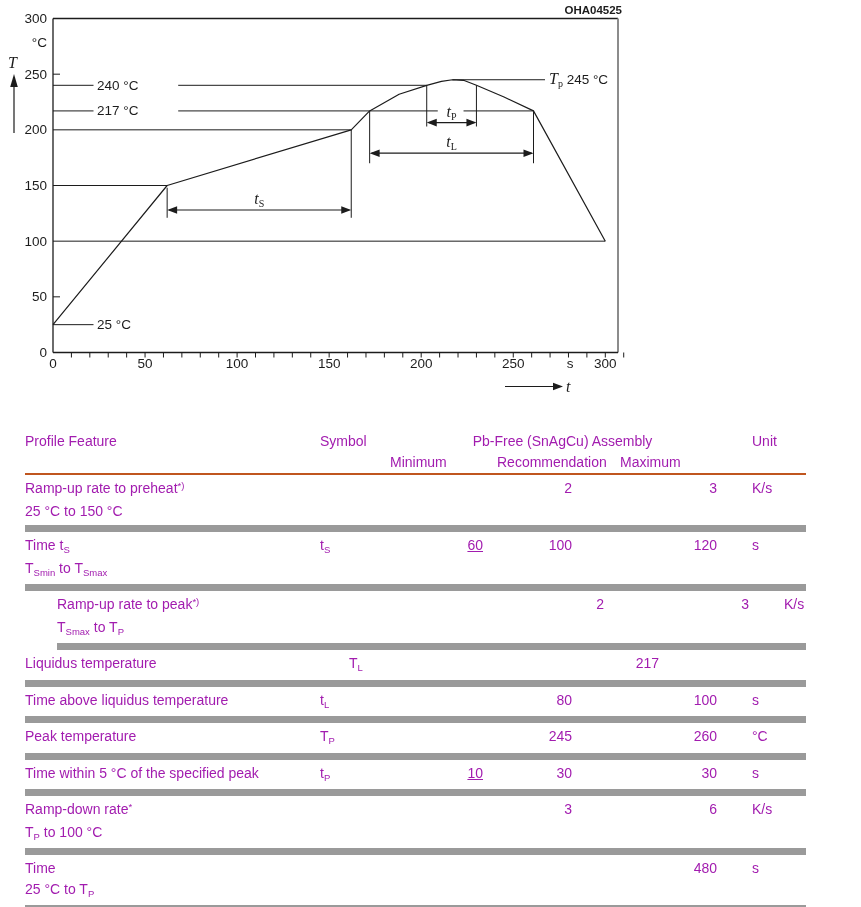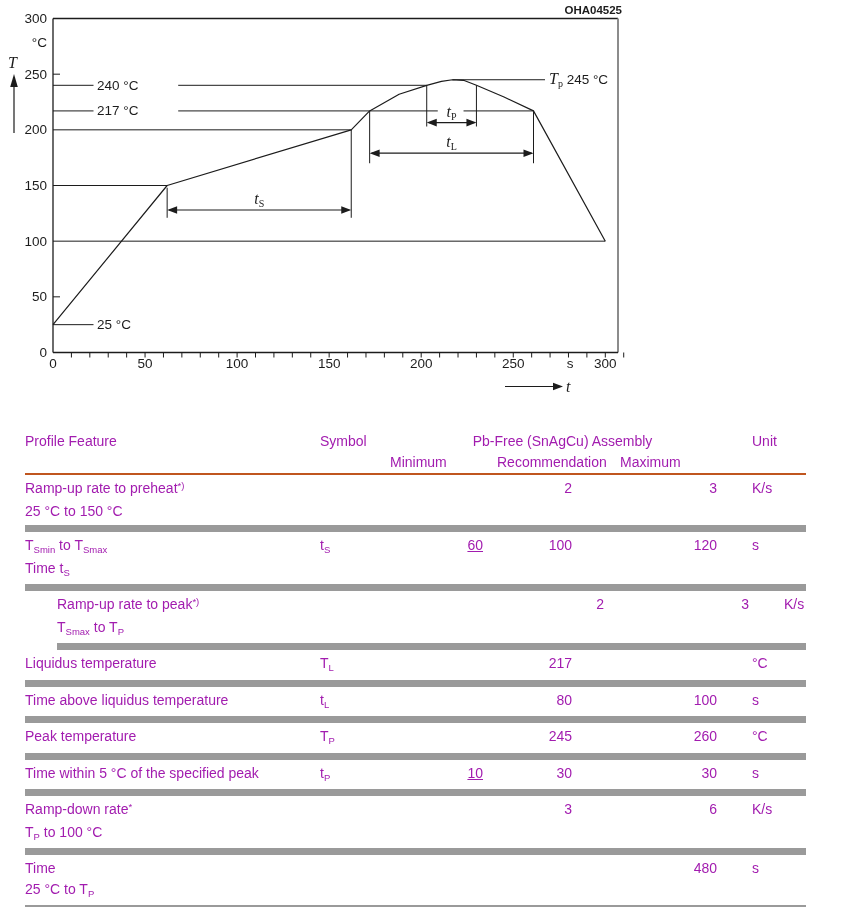--- a/index.html
+++ b/index.html
@@ -161,41 +161,41 @@
           <div><span>25 °C to 150 °C</span></div>
         </div>
         <div></div>
         <div class="c-min"></div>
         <div class="c-rec">2</div>
         <div class="c-max">3</div>
         <div class="c-unit">K/s</div>
       </div>
       <div class="grid row" style="border-bottom-color: rgb(154, 154, 154);">
         <div>
+          <div><span>Time t</span><span class="sb">S</span></div>
           <div><span>T</span><span class="sb">Smin</span><span> to T</span><span class="sb">Smax</span></div>
-          <div><span>Time t</span><span class="sb">S</span></div>
         </div>
         <div><span>t</span><span class="sb">S</span></div>
         <div class="c-min">60</div>
         <div class="c-rec">100</div>
         <div class="c-max">120</div>
         <div class="c-unit">s</div>
       </div>
       <div class="grid row" style="border-bottom-color: rgb(154, 154, 154); margin-left: 32px;">
         <div>
           <div><span>Ramp-up rate to peak</span><span class="sp">*)</span></div>
           <div><span>T</span><span class="sb">Smax</span><span> to T</span><span class="sb">P</span></div>
         </div>
         <div></div>
         <div class="c-min"></div>
         <div class="c-rec">2</div>
         <div class="c-max">3</div>
         <div class="c-unit">K/s</div>
       </div>
-      <div class="grid row" style="border-bottom-color: rgb(154, 154, 154);">
+      <div class="grid row" style="border-bottom-color: rgb(154, 154, 154); gap: 29px;">
         <div>
           <div><span>Liquidus temperature</span></div>
         </div>
         <div><span>T</span><span class="sb">L</span></div>
         <div class="c-min"></div>
         <div class="c-rec">217</div>
         <div class="c-max"></div>
         <div class="c-unit">°C</div>
       </div>
       <div class="grid row" style="border-bottom-color: rgb(154, 154, 154);">

